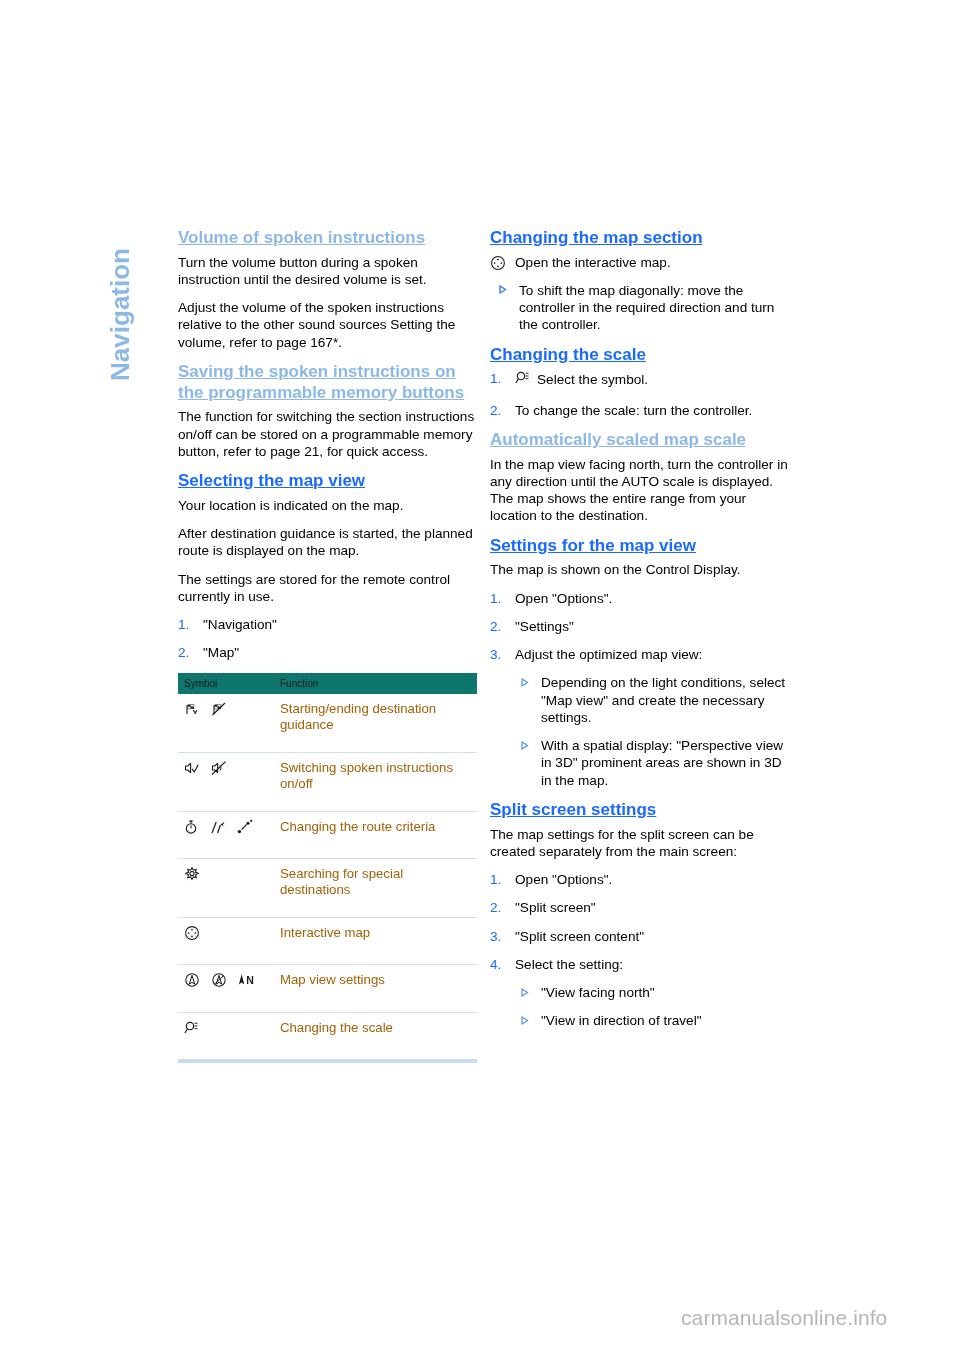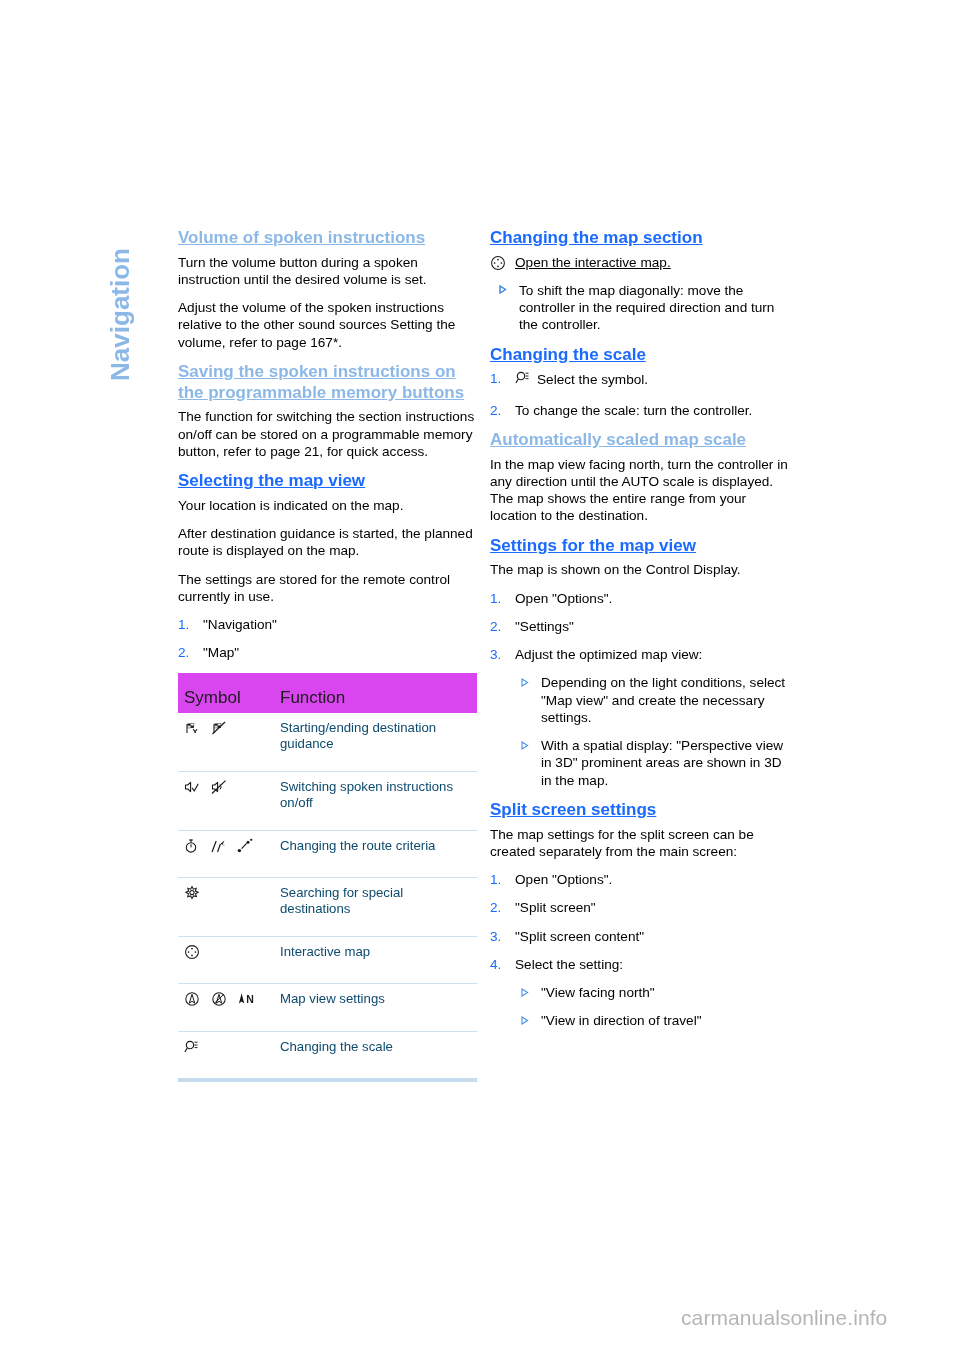--- a/index.html
+++ b/index.html
@@ -65,36 +65,36 @@
     filter:none;
   }
   ul.tri li .tri-ic svg{position:absolute;left:-0px;top:-4.5px;}
   ul.tri.indent{padding-left:22px;}
 
   
   .inline-sym{display:inline-block;vertical-align:-2px;margin-right:6px;}
 
   .lead-sym-row{
     position:relative;padding-left:25px;font-size:13.6px;line-height:1.27;
-    color:#000;margin:0 0 11px 0;text-decoration:underline;
+    color:#000;margin:0 0 11px 0;
   }
   .lead-sym-row .sym{position:absolute;left:0;top:1px;}
 
   
   table.symtab{
     width:299px;border-collapse:collapse;margin-top:6px;
   }
   table.symtab th{
-    background:#d946ef;text-align:left;font-weight:normal;
-    font-size:17px;color:#1a1a1a;padding:15px 6px 5px 6px;
+    background:#0f766e;text-align:left;font-weight:normal;
+    font-size:10px;color:#1a1a1a;padding:5px 6px 5px 6px;
     border:none;
   }
   table.symtab th.c1{width:84px;}
   table.symtab td{
-    font-size:13.2px;color:#0c4a6e;padding:7px 6px 19px 6px;
+    font-size:13.2px;color:#a16207;padding:7px 6px 19px 6px;
     border-bottom:1px solid #cfe0ef;vertical-align:top;line-height:1.22;
   }
   table.symtab td.c1{width:84px;white-space:nowrap;}
   table.symtab tr.last td{border-bottom:4px solid #c5dcf0;}
   .symcell{display:inline-block;margin-right:7px;vertical-align:middle;}
   .symcell:last-child{margin-right:0;}
 
   
   .footer{position:absolute;left:0;top:1108px;width:960px;height:50px;}
   .watermark{

